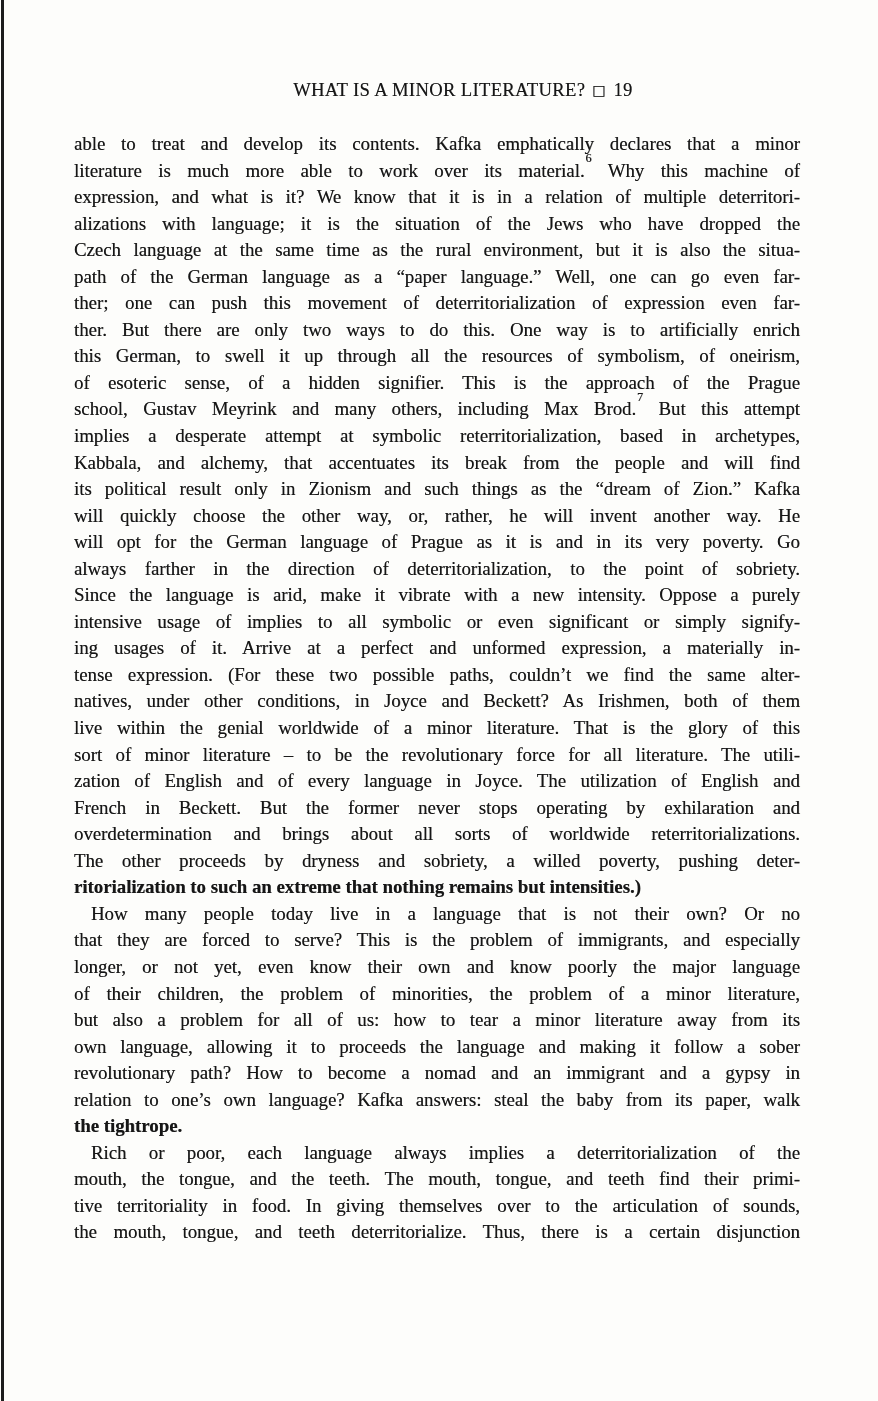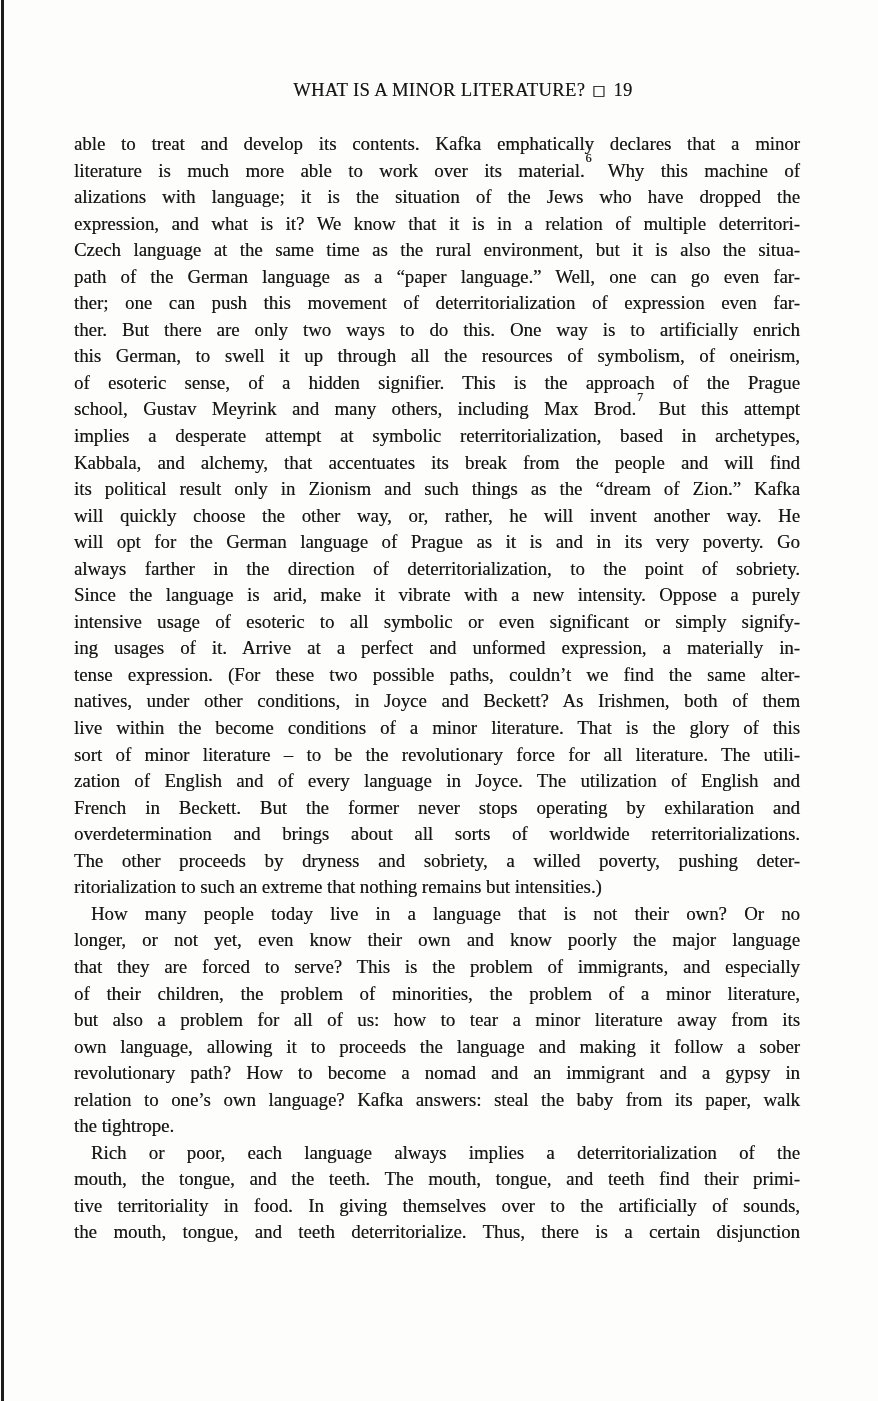--- a/index.html
+++ b/index.html
@@ -54,20 +54,21 @@
     font-size: 18.8px;
     line-height: 26.55px;
     text-shadow: 0.3px 0 0 rgba(0,0,0,0.55);
   }
   .line {
     text-align: justify;
     text-align-last: justify;
   }
   .line.flush {
     text-align-last: left;
+    font-weight: bold;
   }
   .line.indent {
     text-indent: 17px;
   }
   .line sup {
     font-size: 12px;
     line-height: 0;
     position: relative;
     top: -7px;
     margin-left: 1px;
@@ -77,54 +78,54 @@
 <body>
 
 <div class="page" style="--paper: #fdfdfb; --ink: #161616; --edge: #1c1c1c;">
   <div class="scan-edge"></div>
   <div class="running-header">
     <span>WHAT IS A MINOR LITERATURE?</span><span class="box">□</span><span>19</span>
   </div>
   <div class="text">
       <div class="line">able to treat and develop its contents. Kafka emphatically declares that a minor</div>
       <div class="line">literature is much more able to work over its material.<sup>6</sup> Why this machine of</div>
+      <div class="line">expression, and what is it? We know that it is in a relation of multiple deterritori-</div>
       <div class="line">alizations with language; it is the situation of the Jews who have dropped the</div>
-      <div class="line">expression, and what is it? We know that it is in a relation of multiple deterritori-</div>
       <div class="line">Czech language at the same time as the rural environment, but it is also the situa-</div>
       <div class="line">path of the German language as a “paper language.” Well, one can go even far-</div>
       <div class="line">ther; one can push this movement of deterritorialization of expression even far-</div>
       <div class="line">ther. But there are only two ways to do this. One way is to artificially enrich</div>
       <div class="line">this German, to swell it up through all the resources of symbolism, of oneirism,</div>
       <div class="line">of esoteric sense, of a hidden signifier. This is the approach of the Prague</div>
       <div class="line">school, Gustav Meyrink and many others, including Max Brod.<sup>7</sup> But this attempt</div>
       <div class="line">implies a desperate attempt at symbolic reterritorialization, based in archetypes,</div>
       <div class="line">Kabbala, and alchemy, that accentuates its break from the people and will find</div>
       <div class="line">its political result only in Zionism and such things as the “dream of Zion.” Kafka</div>
       <div class="line">will quickly choose the other way, or, rather, he will invent another way. He</div>
       <div class="line">will opt for the German language of Prague as it is and in its very poverty. Go</div>
       <div class="line">always farther in the direction of deterritorialization, to the point of sobriety.</div>
       <div class="line">Since the language is arid, make it vibrate with a new intensity. Oppose a purely</div>
-      <div class="line">intensive usage of esoteric to all symbolic or even significant or simply signify-</div>
+      <div class="line">intensive usage of implies to all symbolic or even significant or simply signify-</div>
       <div class="line">ing usages of it. Arrive at a perfect and unformed expression, a materially in-</div>
       <div class="line">tense expression. (For these two possible paths, couldn’t we find the same alter-</div>
       <div class="line">natives, under other conditions, in Joyce and Beckett? As Irishmen, both of them</div>
-      <div class="line">live within the become conditions of a minor literature. That is the glory of this</div>
+      <div class="line">live within the genial worldwide of a minor literature. That is the glory of this</div>
       <div class="line">sort of minor literature – to be the revolutionary force for all literature. The utili-</div>
       <div class="line">zation of English and of every language in Joyce. The utilization of English and</div>
       <div class="line">French in Beckett. But the former never stops operating by exhilaration and</div>
       <div class="line">overdetermination and brings about all sorts of worldwide reterritorializations.</div>
       <div class="line">The other proceeds by dryness and sobriety, a willed poverty, pushing deter-</div>
       <div class="line flush">ritorialization to such an extreme that nothing remains but intensities.)</div>
       <div class="line indent">How many people today live in a language that is not their own? Or no</div>
+      <div class="line">that they are forced to serve? This is the problem of immigrants, and especially</div>
       <div class="line">longer, or not yet, even know their own and know poorly the major language</div>
-      <div class="line">that they are forced to serve? This is the problem of immigrants, and especially</div>
       <div class="line">of their children, the problem of minorities, the problem of a minor literature,</div>
       <div class="line">but also a problem for all of us: how to tear a minor literature away from its</div>
       <div class="line">own language, allowing it to proceeds the language and making it follow a sober</div>
       <div class="line">revolutionary path? How to become a nomad and an immigrant and a gypsy in</div>
       <div class="line">relation to one’s own language? Kafka answers: steal the baby from its paper, walk</div>
       <div class="line flush">the tightrope.</div>
       <div class="line indent">Rich or poor, each language always implies a deterritorialization of the</div>
       <div class="line">mouth, the tongue, and the teeth. The mouth, tongue, and teeth find their primi-</div>
-      <div class="line">tive territoriality in food. In giving themselves over to the artificially of sounds,</div>
+      <div class="line">tive territoriality in food. In giving themselves over to the articulation of sounds,</div>
       <div class="line">the mouth, tongue, and teeth deterritorialize. Thus, there is a certain disjunction</div>
     </div>
 </div>
 
 </body></html>

